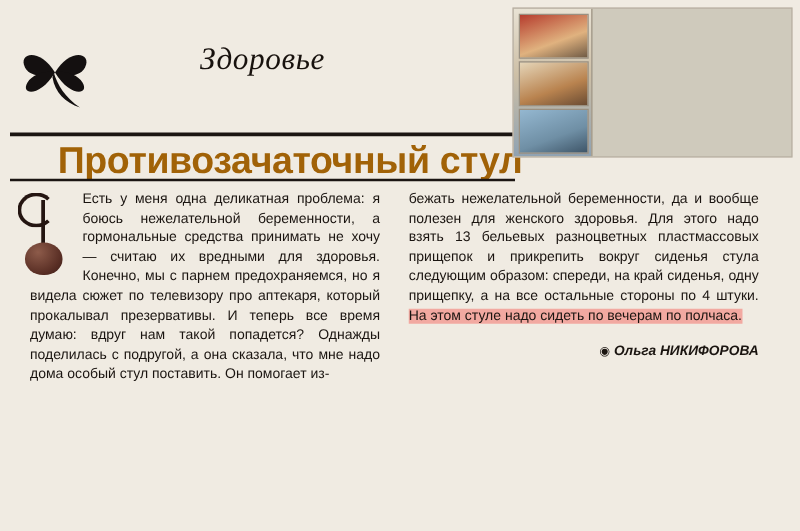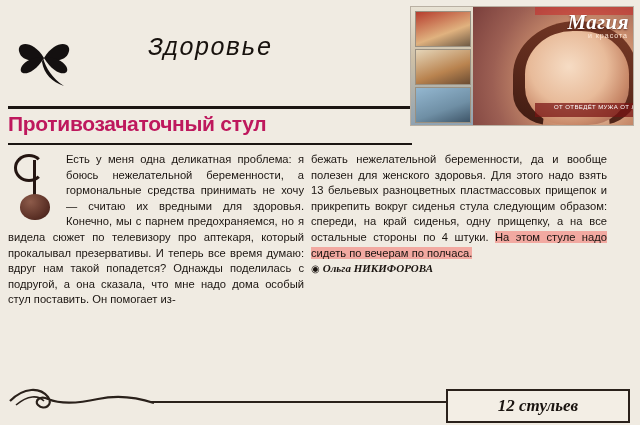--- a/index.html
+++ b/index.html
@@ -33,44 +33,45 @@
     top: 28px;
     width: 66px;
     height: 62px;
   }
   .section-title {
     position: absolute;
     left: 0;
     top: 34px;
     width: 420px;
     text-align: center;
-    font-family: Liberation Mono, monospace;
+    font-family: Liberation Serif, serif;
     font-style: italic;
     font-size: 25px;
     color: #18120e;
     letter-spacing: 0.5px;
   }
   .rule-top {
     position: absolute;
     left: 8px;
     top: 106px;
     width: 404px;
     height: 3px;
     background: #1b1512;
   }
   .headline {
     position: absolute;
     left: 8px;
     top: 112px;
     width: 410px;
     font-family: "Liberation Sans", sans-serif;
     font-weight: bold;
-    font-size: 21px;
-    color: #be185d;
+    font-size: 30px;
+    color: #a16207;
     letter-spacing: -0.3px;
+    text-align: right;
   }
   .rule-bottom {
     position: absolute;
     left: 8px;
     top: 143px;
     width: 404px;
     height: 2px;
     background: #1b1512;
   }
 
@@ -192,21 +193,21 @@
     top: 0;
     width: 296px;
     font-family: "Liberation Sans", sans-serif;
     font-size: 11.2px;
     line-height: 15.6px;
     color: #1a1410;
     text-align: justify;
   }
   .col.left { left: 0; }
   .col.right { left: 303px; }
-  .col p { margin: 0 0 0 0; }
+  .col p { margin: 0 0 0 16px; }
 
   
   .dropcap {
     float: left;
     width: 52px;
     height: 72px;
     margin: 2px 6px 0 0;
     position: relative;
   }
   .dc-bulb {
@@ -235,23 +236,23 @@
     border: 3px solid #241511;
     border-radius: 50%;
     border-right-color: transparent;
   }
 
   .hl {
     background: #f2a9a1;
   }
 
   .signature {
-    margin-top: 0;
-    text-align: left;
-    font-family: Liberation Serif, serif;
+    margin-top: 13px;
+    text-align: right;
+    font-family: Liberation Sans, sans-serif;
     font-size: 11px;
     color: #1a1410;
   }
   .signature .name {
     font-weight: bold;
     font-style: italic;
   }
   .sig-mark {
     display: inline-block;
     margin-right: 3px;
@@ -323,28 +324,20 @@
     <div class="headline">Противозачаточный стул</div>
     <div class="rule-bottom"></div>
   </div>
 
   <div class="cover">
     <div class="cover-left">
       <div class="cov-thumb t1"></div>
       <div class="cov-thumb t2"></div>
       <div class="cov-thumb t3"></div>
     </div>
-    <div class="cover-right">
-      <div class="cover-hair"></div>
-      <div class="cover-face"></div>
-      <div class="cover-topstrip"></div>
-      <div class="cover-masthead">Магия</div>
-      <div class="cover-sub">и красота</div>
-      <div class="cover-band">ОТ ОТВЕДЁТ МУЖА ОТ ЛЮБОВНИЦЫ</div>
-    </div>
   </div>
 
   <div class="columns">
 
     <div class="col left">
       <div class="dropcap">
         <div class="dc-loop"></div>
         <div class="dc-stem"></div>
         <div class="dc-bulb"></div>
       </div>
@@ -352,26 +345,14 @@
     </div>
 
     <div class="col right">
       <p><span>бежать нежелательной беременности, да и вообще полезен для женского здоровья. Для этого надо взять 13 бельевых разноцветных пластмассовых прищепок и прикрепить вокруг сиденья стула следующим образом: спереди, на край сиденья, одну прищепку, а на все остальные стороны по 4 штуки. </span><span class="hl">На этом стуле надо сидеть по вечерам по полчаса.</span></p>
       <div class="signature">
         <span class="sig-mark">◉</span><span class="name">Ольга НИКИФОРОВА</span>
       </div>
     </div>
   </div>
 
-  <div class="footer">
-    <div class="flourish">
-      <svg viewBox="0 0 170 26" width="170" height="26" aria-hidden="true">
-        <path d="M4 16 C18 2, 34 2, 42 12 C48 20, 38 26, 32 20 C28 16, 34 10, 42 14 C56 20, 74 18, 92 14 C110 10, 130 12, 148 18" fill="none" stroke="#2a211b" stroke-width="2.2"></path>
-        <path d="M10 20 C22 10, 32 10, 38 16" fill="none" stroke="#2a211b" stroke-width="1.6"></path>
-      </svg>
-    </div>
-    <div class="foot-rule"></div>
-    <div class="issue-box">
-      <span>12 стульев</span>
-    </div>
-  </div>
 
 </div>
 
 </body></html>

